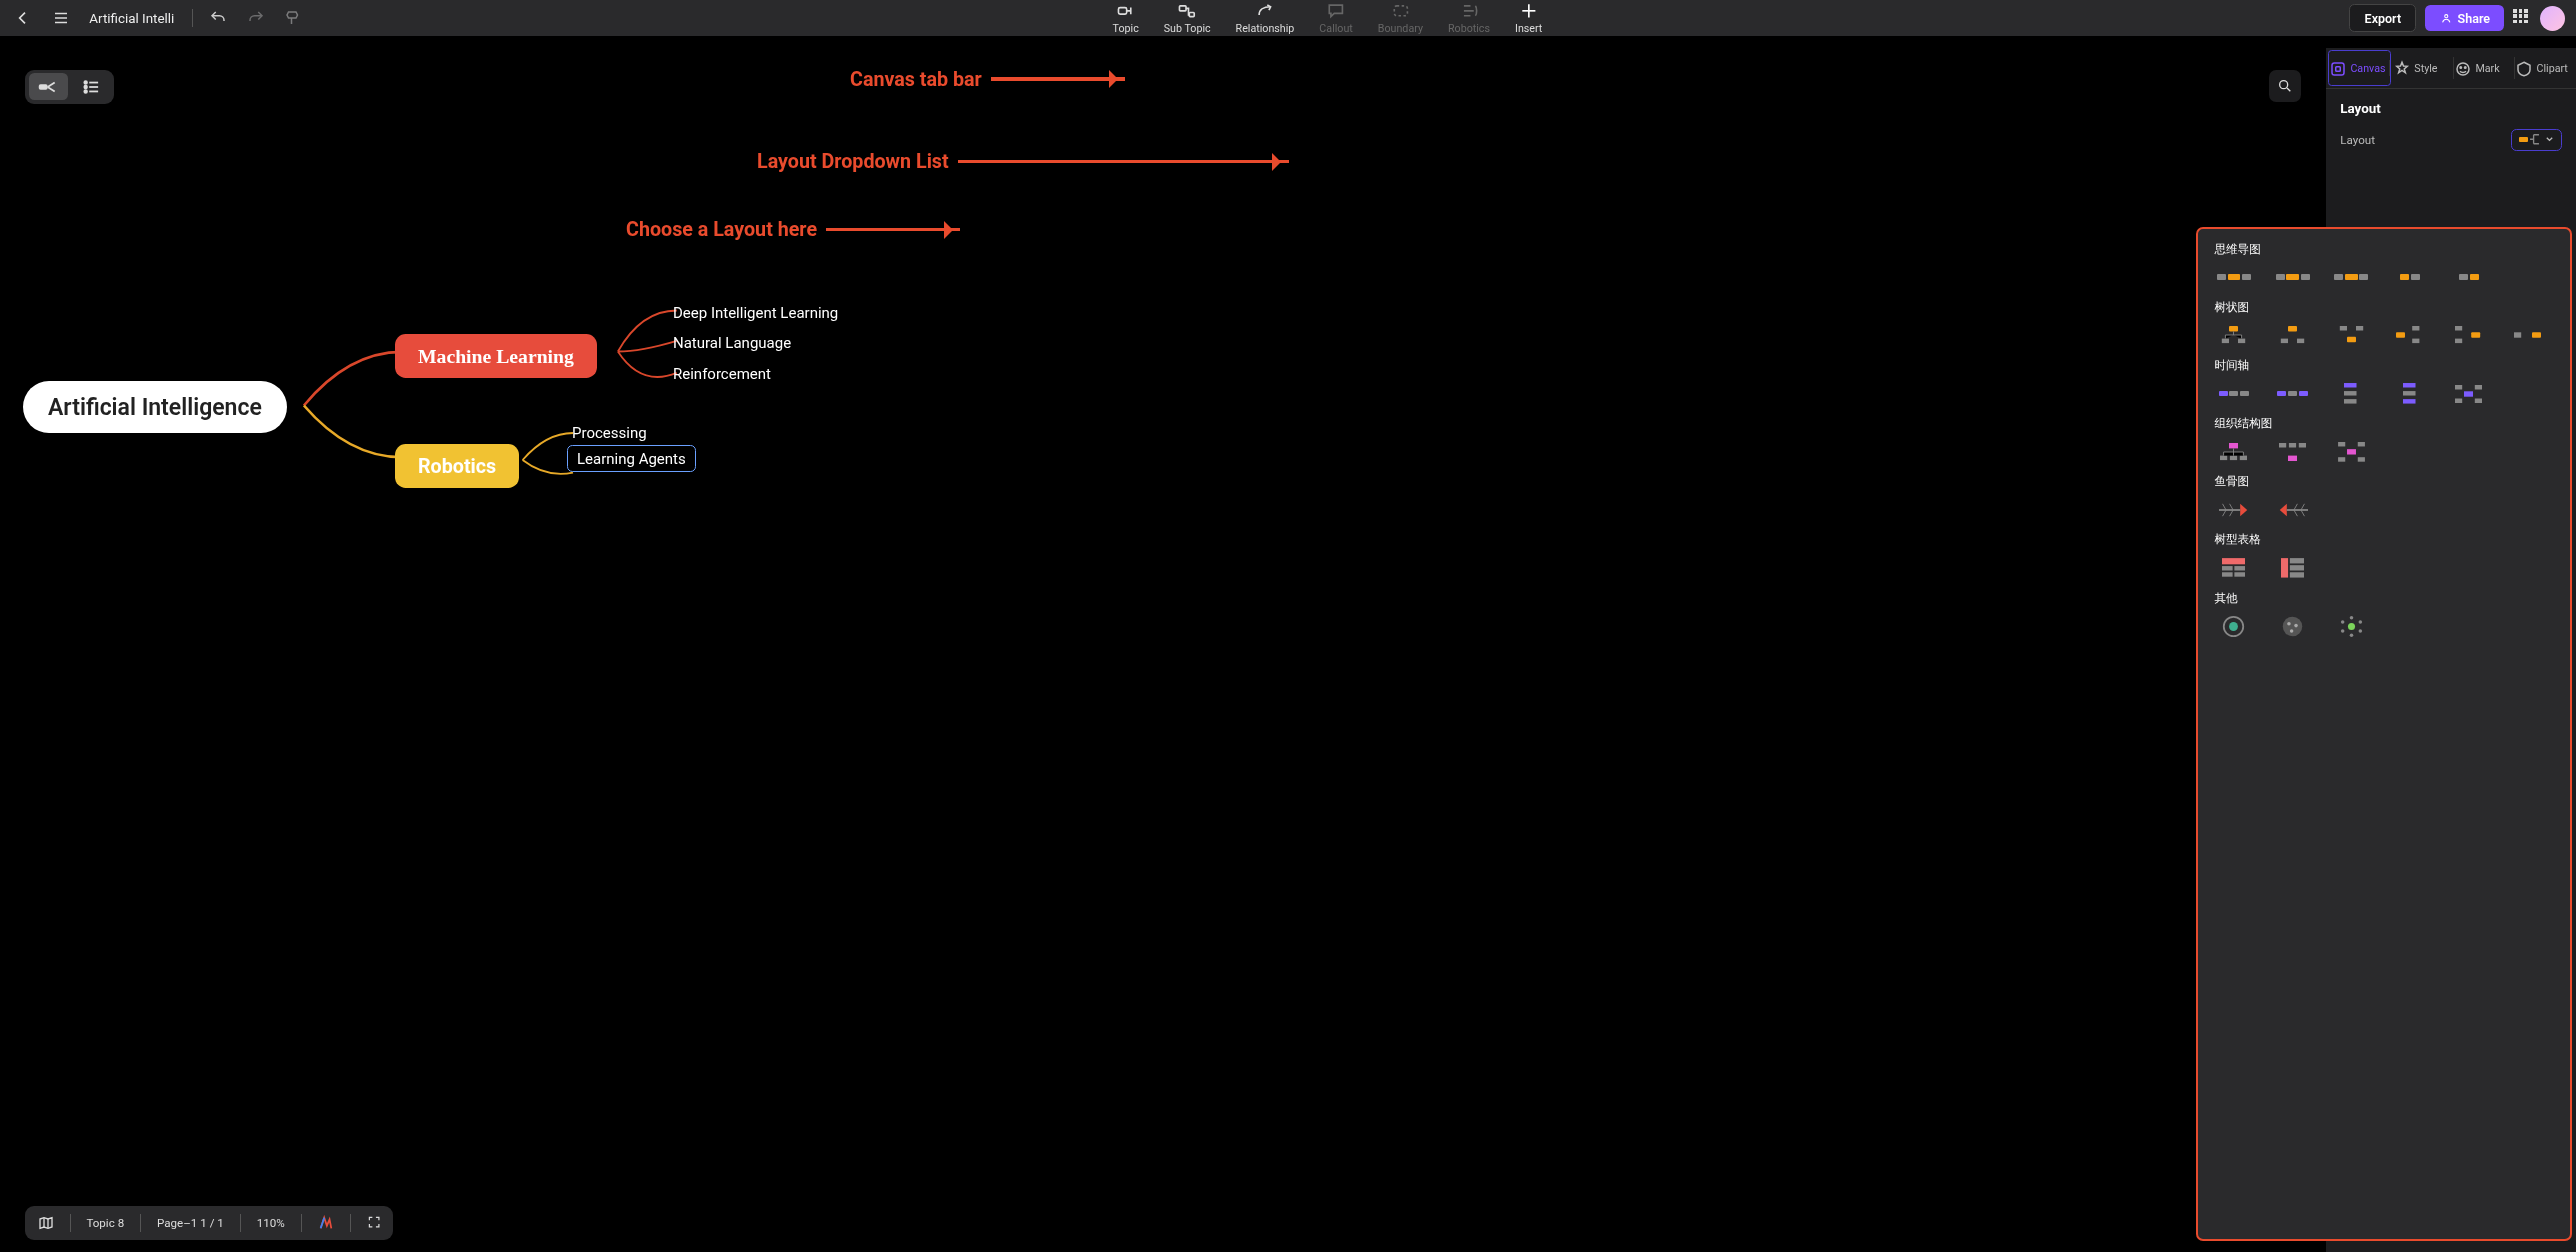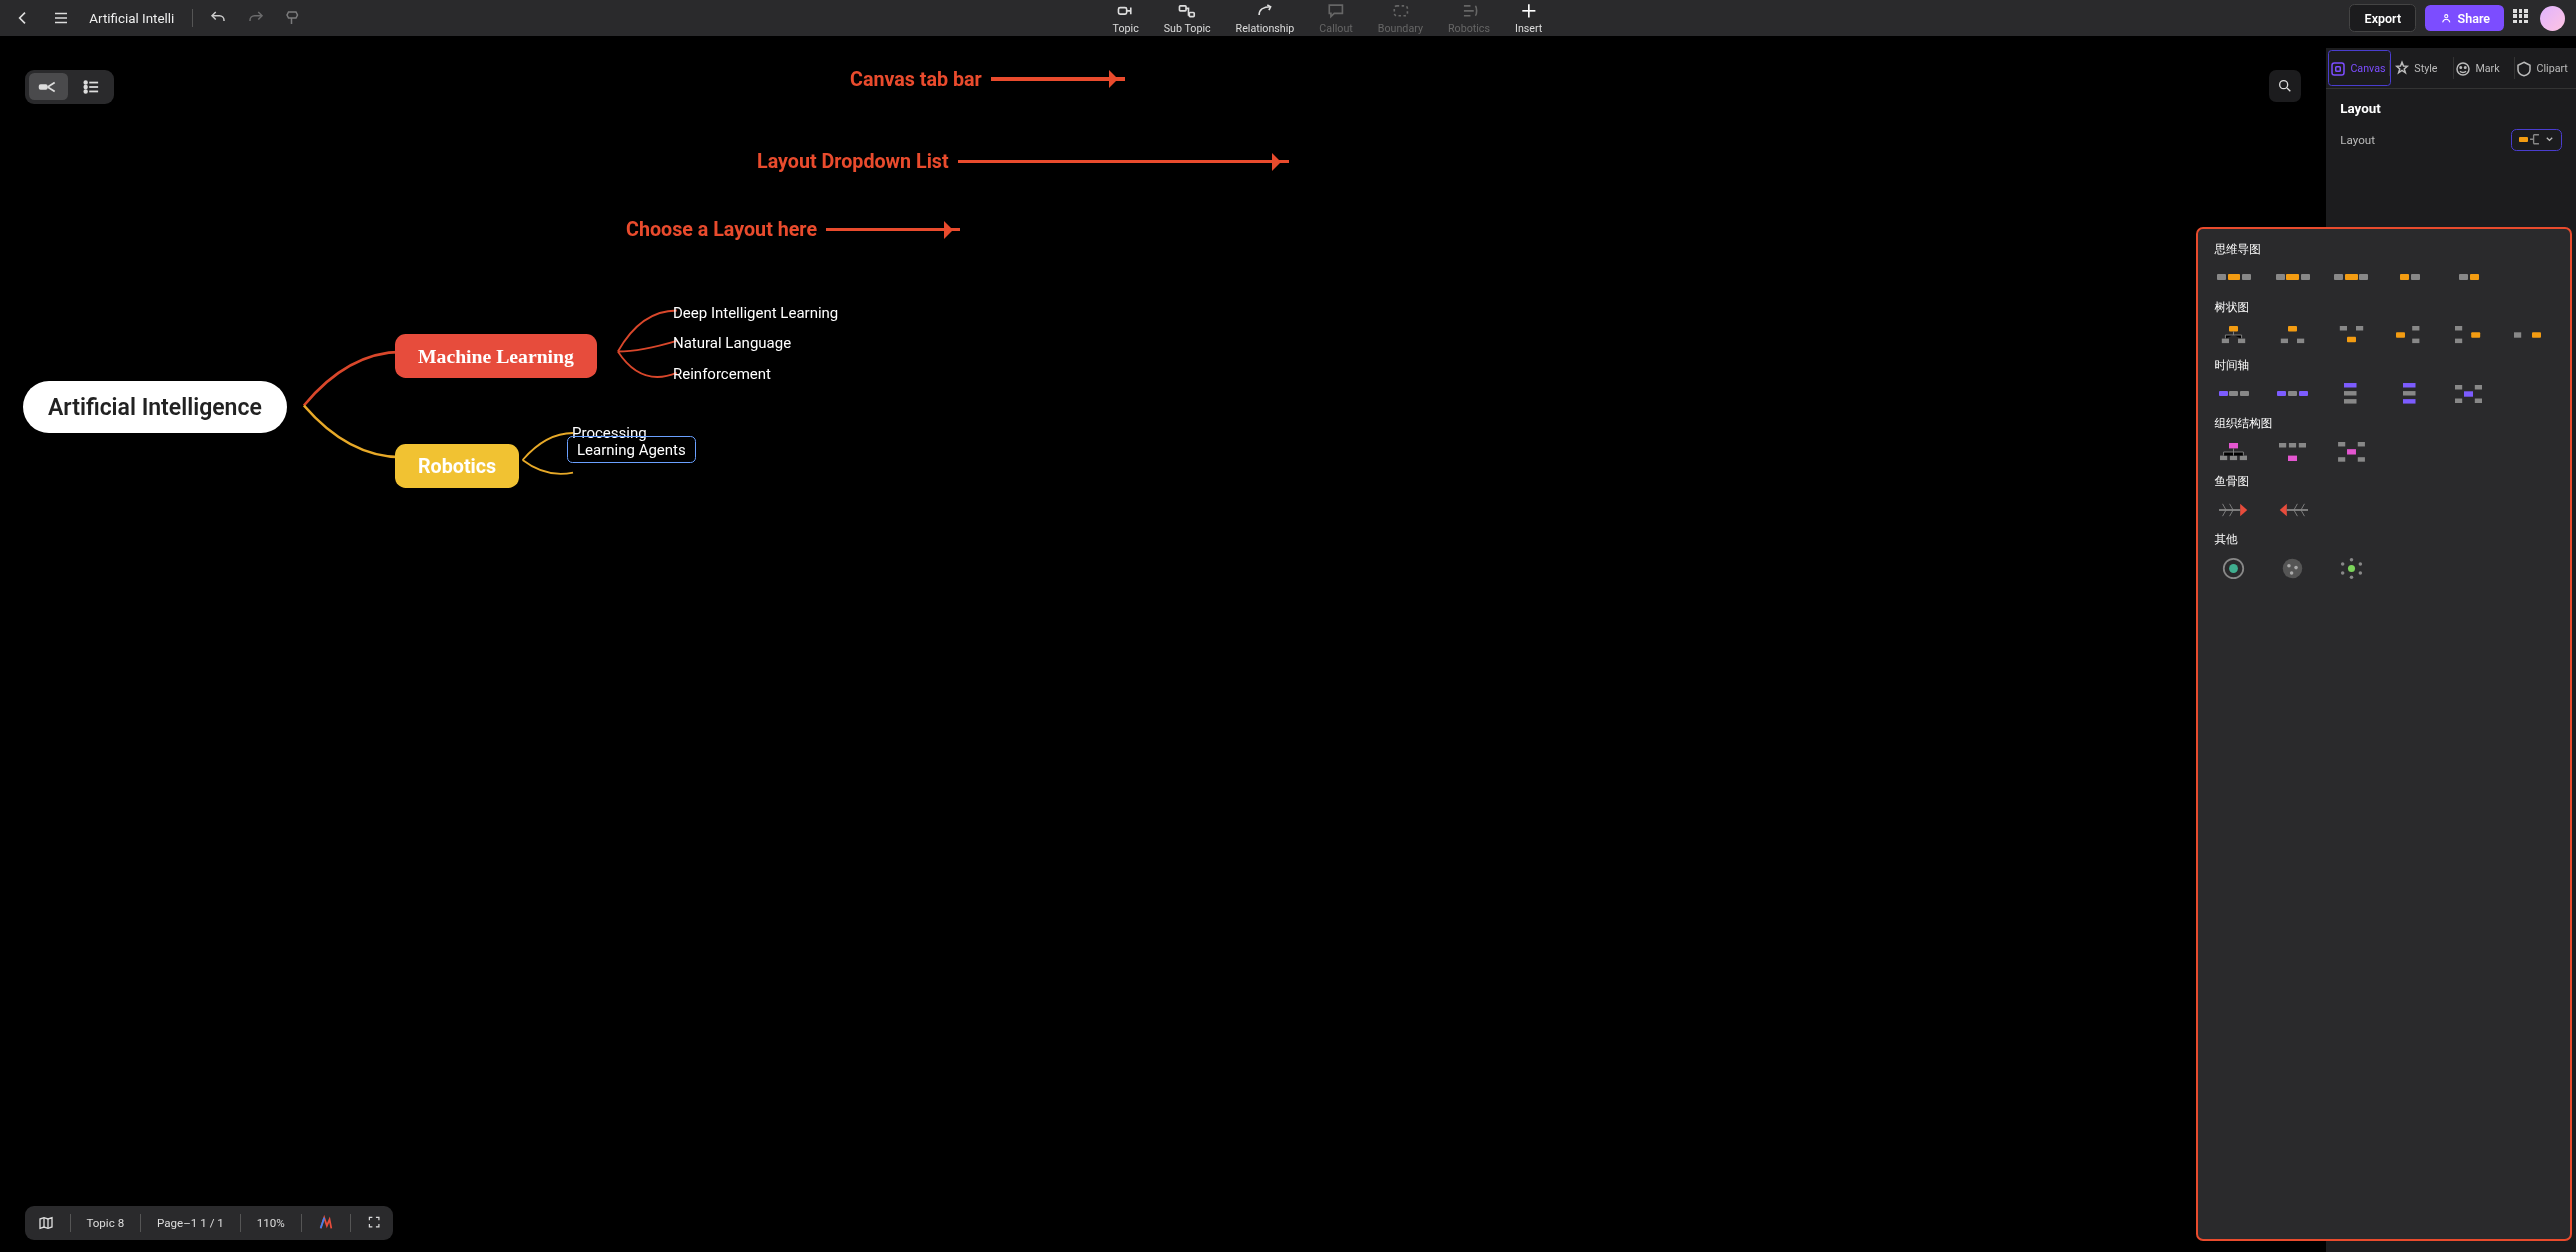--- a/index.html
+++ b/index.html
@@ -240,21 +240,21 @@
     <path d="M4 40 Q30 60 60 54" stroke="#e7a928" stroke-width="2" fill="none"></path>
   </svg>
 
   <div class="node-root">Artificial Intelligence</div>
   <div class="node-ml">Machine Learning</div>
   <div class="node-rob">Robotics</div>
   <div class="leaf" style="top:256px;left:673px">Deep Intelligent Learning</div>
   <div class="leaf" style="top:286px;left:673px">Natural Language</div>
   <div class="leaf" style="top:317px;left:673px">Reinforcement</div>
   <div class="leaf" style="top:376px;left:572px">Processing</div>
-  <div class="leaf sel" style="top:388px;left:567px">Learning Agents</div>
+  <div class="leaf sel" style="top:397px;left:567px">Learning Agents</div>
 
   <div class="anno" style="top:19.7px;left:850px">
     <span>Canvas tab bar</span>
     <div class="arrow"></div>
   </div>
   <div class="anno" style="top:102px;left:757px">
     <span>Layout Dropdown List</span>
     <div class="arrow" style="width:331px"></div>
   </div>
   <div class="anno" style="top:170px;left:626px">
@@ -494,20 +494,42 @@
               <line x1="10" y1="9" x2="34" y2="9" stroke="#888" stroke-width="2"></line>
               <line x1="18" y1="9" x2="22" y2="2" stroke="#888"></line>
               <line x1="18" y1="9" x2="22" y2="16" stroke="#888"></line>
               <line x1="26" y1="9" x2="30" y2="2" stroke="#888"></line>
               <line x1="26" y1="9" x2="30" y2="16" stroke="#888"></line>
             </svg>
           </div>
       </div>
     </div>
 
+    <div class="lp-group">
+      <div class="lp-title">树型表格</div>
+      <div class="lp-row">
+        <div class="lp-item">
+            <svg width="23" height="19.7" viewBox="0 0 26 22">
+              <rect width="26" height="7" fill="#ef6a6a"></rect>
+              <rect y="9" width="12" height="5" fill="#888"></rect>
+              <rect x="14" y="9" width="12" height="5" fill="#888"></rect>
+              <rect y="16" width="12" height="5" fill="#888"></rect>
+              <rect x="14" y="16" width="12" height="5" fill="#888"></rect>
+            </svg>
+          </div>
+        <div class="lp-item">
+            <svg width="23" height="19.7" viewBox="0 0 26 22">
+              <rect width="8" height="22" fill="#ef6a6a"></rect>
+              <rect x="10" width="16" height="6" fill="#888"></rect>
+              <rect x="10" y="8" width="16" height="6" fill="#888"></rect>
+              <rect x="10" y="16" width="16" height="6" fill="#888"></rect>
+            </svg>
+          </div>
+      </div>
+    </div>
 
     <div class="lp-group">
       <div class="lp-title">其他</div>
       <div class="lp-row">
         <div class="lp-item">
             <svg width="23" height="23" viewBox="0 0 26 26">
               <circle cx="13" cy="13" r="11" fill="none" stroke="#888" stroke-width="2"></circle>
               <circle cx="13" cy="13" r="5" fill="#3fae8f"></circle>
             </svg>
           </div>

